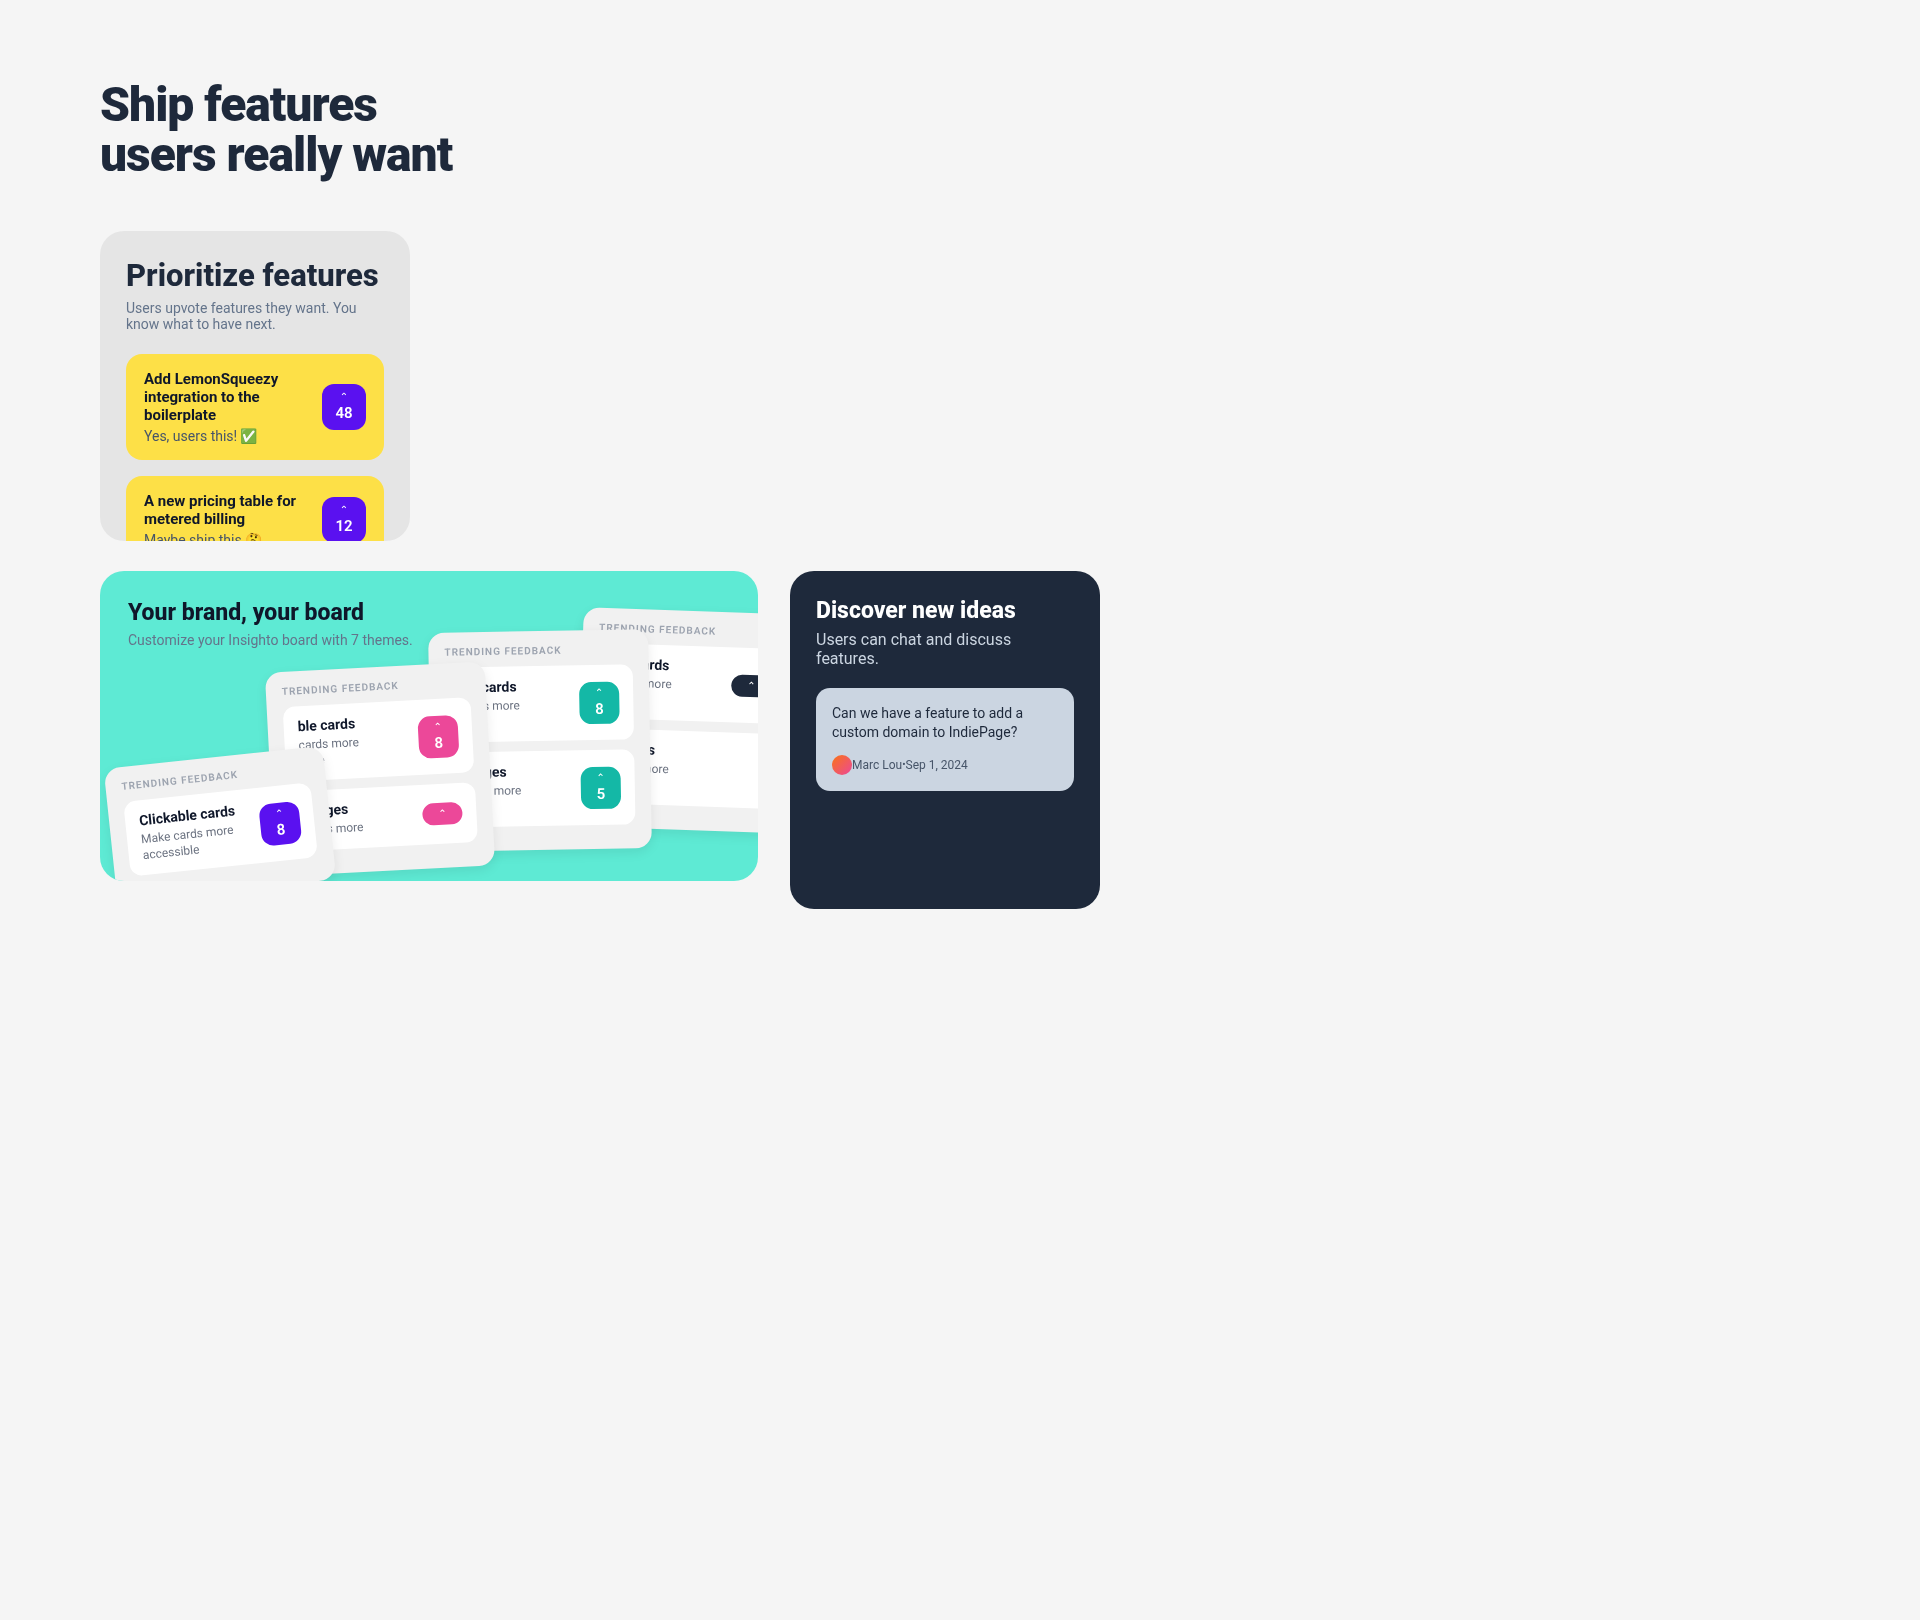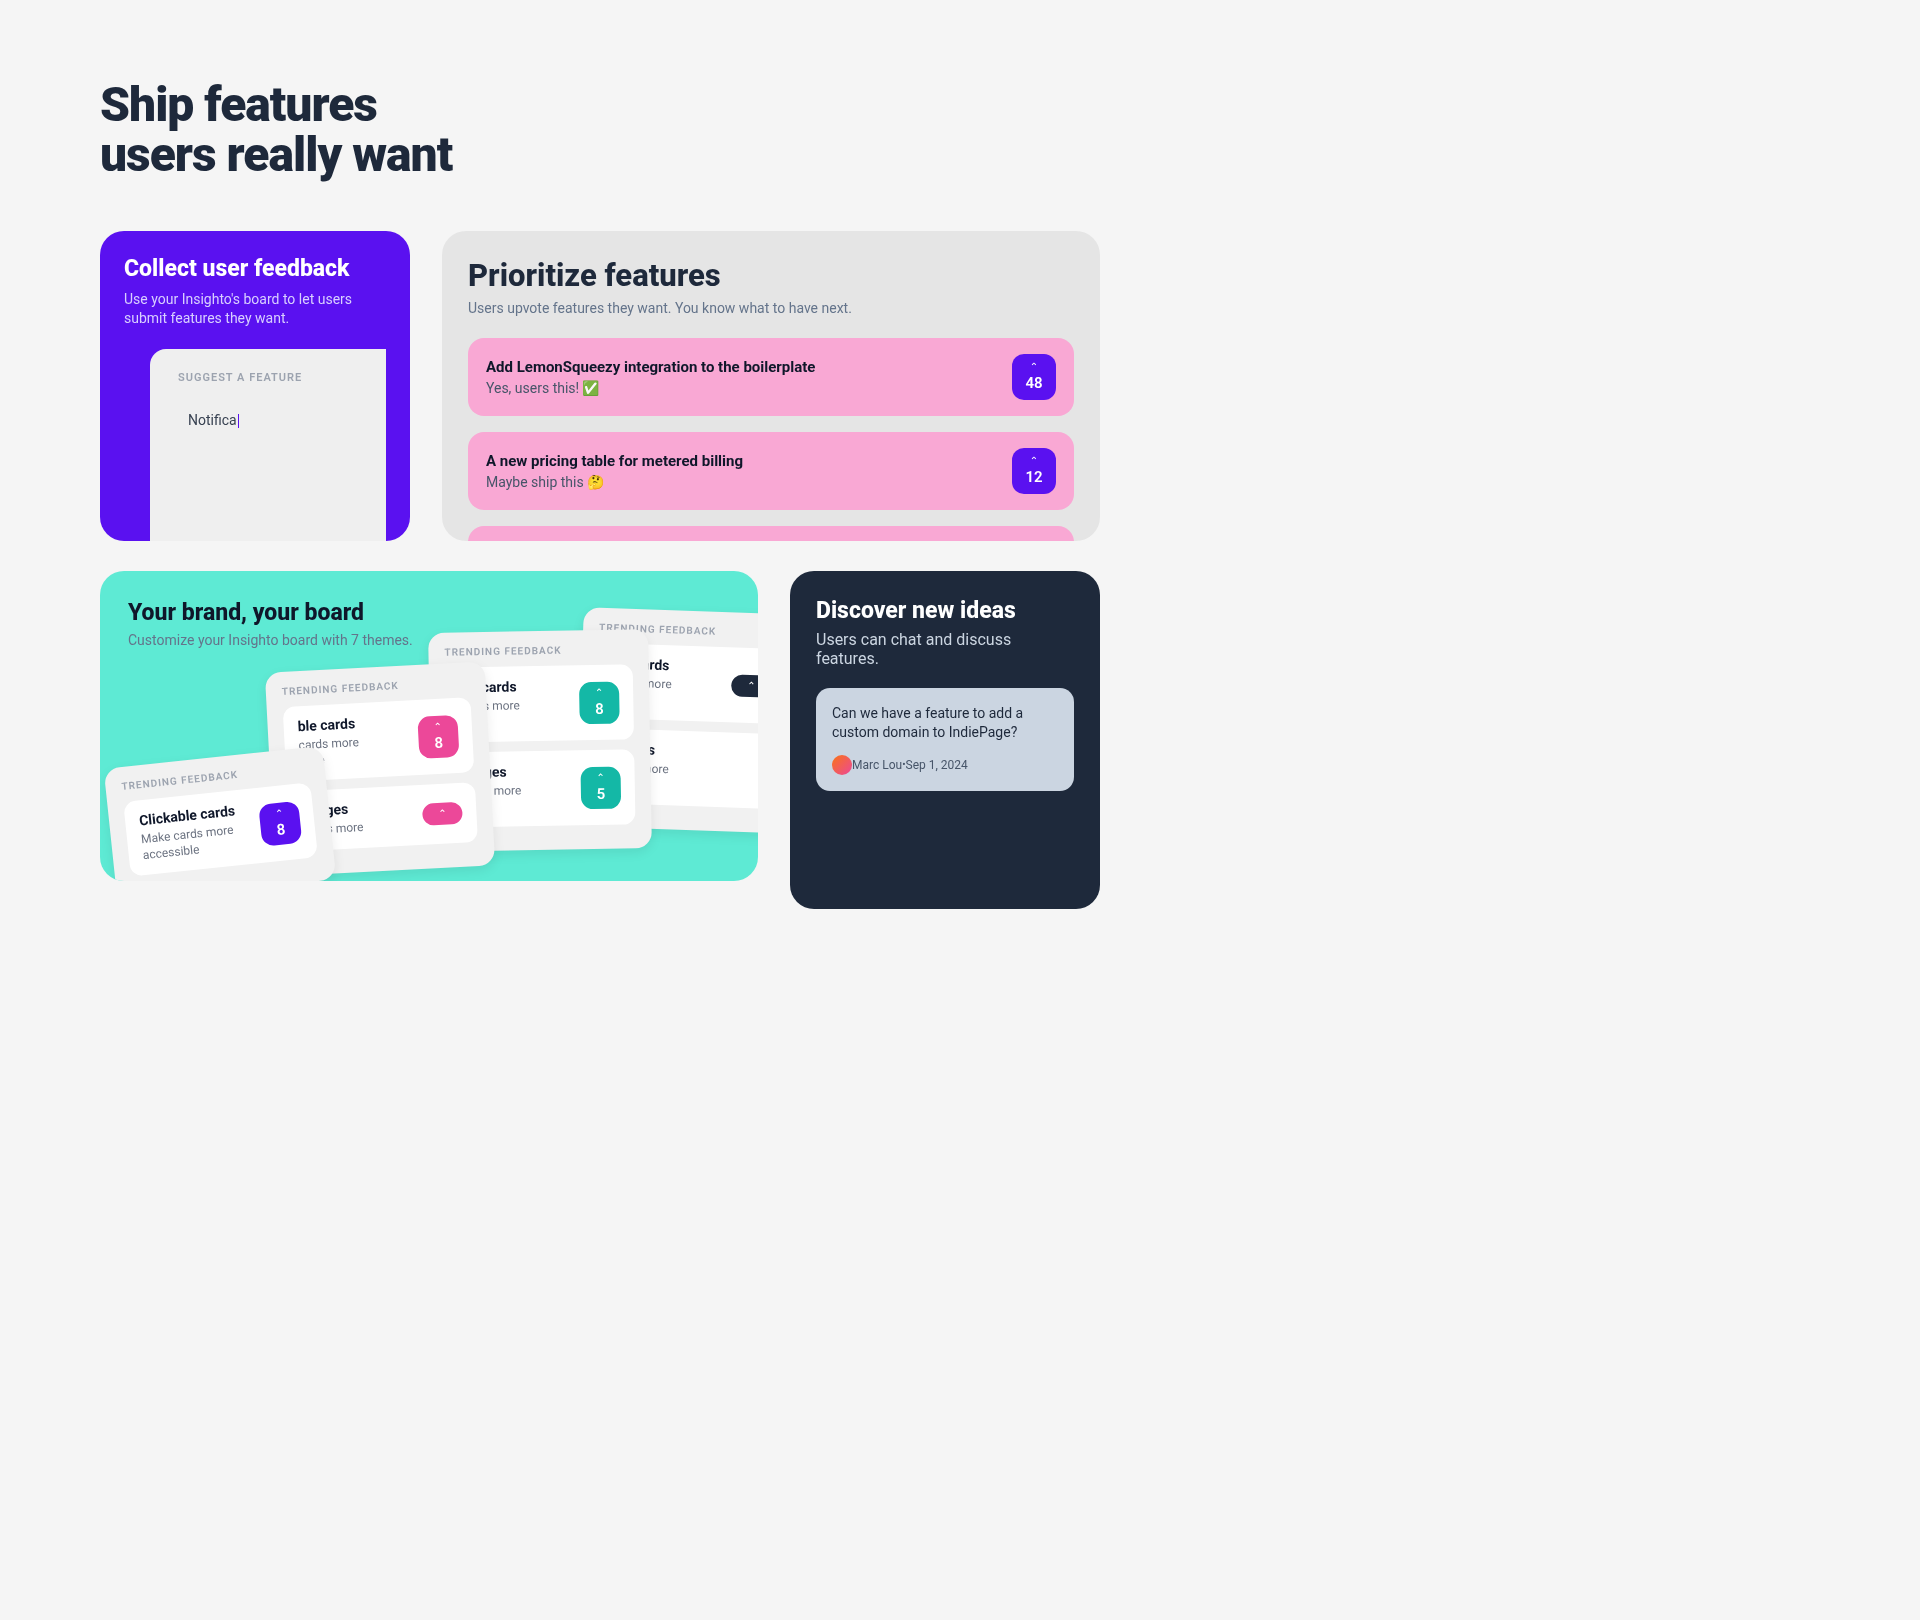--- a/index.html
+++ b/index.html
@@ -14,21 +14,21 @@
 .collect .sub{color:#d8cfff;font-size:14px;line-height:1.4;margin-bottom:20px}
 .suggest-box{background:#efefef;border-radius:16px 0 0 0;padding:22px 28px;margin-left:26px;height:200px}
 .suggest-label{font-size:11px;letter-spacing:1px;color:#9ca3af;font-weight:600;margin-bottom:28px}
 .suggest-input{font-size:14px;color:#374151;margin-left:10px}
 .cursor{display:inline-block;width:1px;height:14px;background:#5a11f0;vertical-align:middle;margin-left:1px}
 
 
 .prioritize{background:#e5e5e5;padding:26px 26px 0 26px;height:310px;position:relative}
 .prioritize h2{font-size:31px;font-weight:800;color:#1e293b;margin-bottom:6px}
 .prioritize .sub{font-size:14px;color:#64748b;margin-bottom:22px}
-.feature-item{background:#f9a8d4;border-radius:16px;padding:16px 18px;display:flex;justify-content:space-between;align-items:center;margin-bottom:16px}
+.feature-item{background:#fde047;border-radius:16px;padding:16px 18px;display:flex;justify-content:space-between;align-items:center;margin-bottom:16px}
 .feature-item.cut{margin-bottom:0;border-radius:16px 16px 0 0}
 .feature-text h3{font-size:15px;font-weight:700;color:#0f172a;margin-bottom:4px}
 .feature-text p{font-size:14px;color:#475569}
 .vote-btn{background:#5a11f0;color:#fff;border-radius:12px;padding:8px 10px;min-width:44px;display:flex;flex-direction:column;align-items:center;gap:2px;cursor:pointer}
 .vote-btn .chev{font-size:10px;line-height:1}
 .vote-btn .count{font-size:15px;font-weight:600}
 .vote-btn.small{padding:6px 8px;min-width:40px}
 .vote-btn.pink{background:#ec4899}
 .vote-btn.teal{background:#14b8a6}
 .vote-btn.dark{background:#1e293b}
@@ -60,28 +60,20 @@
 .dot{font-size:10px}
 </style>
 </head>
 <body>
 
 <h1 class="hero-title">
   <span>Ship features</span><br><span>users really want</span>
 </h1>
 
 <div class="grid">
-  <div class="card collect">
-    <h2>Collect user feedback</h2>
-    <p class="sub">Use your Insighto's board to let users submit features they want.</p>
-    <div class="suggest-box">
-      <div class="suggest-label">SUGGEST A FEATURE</div>
-      <div class="suggest-input"><span>Notifica</span><span class="cursor"></span></div>
-    </div>
-  </div>
 
   <div class="card prioritize">
     <h2>Prioritize features</h2>
     <p class="sub">Users upvote features they want. You know what to have next.</p>
     <div class="feature-item">
       <div class="feature-text">
         <h3>Add LemonSqueezy integration to the boilerplate</h3>
         <p>Yes, users this! ✅</p>
       </div>
       <div class="vote-btn">

